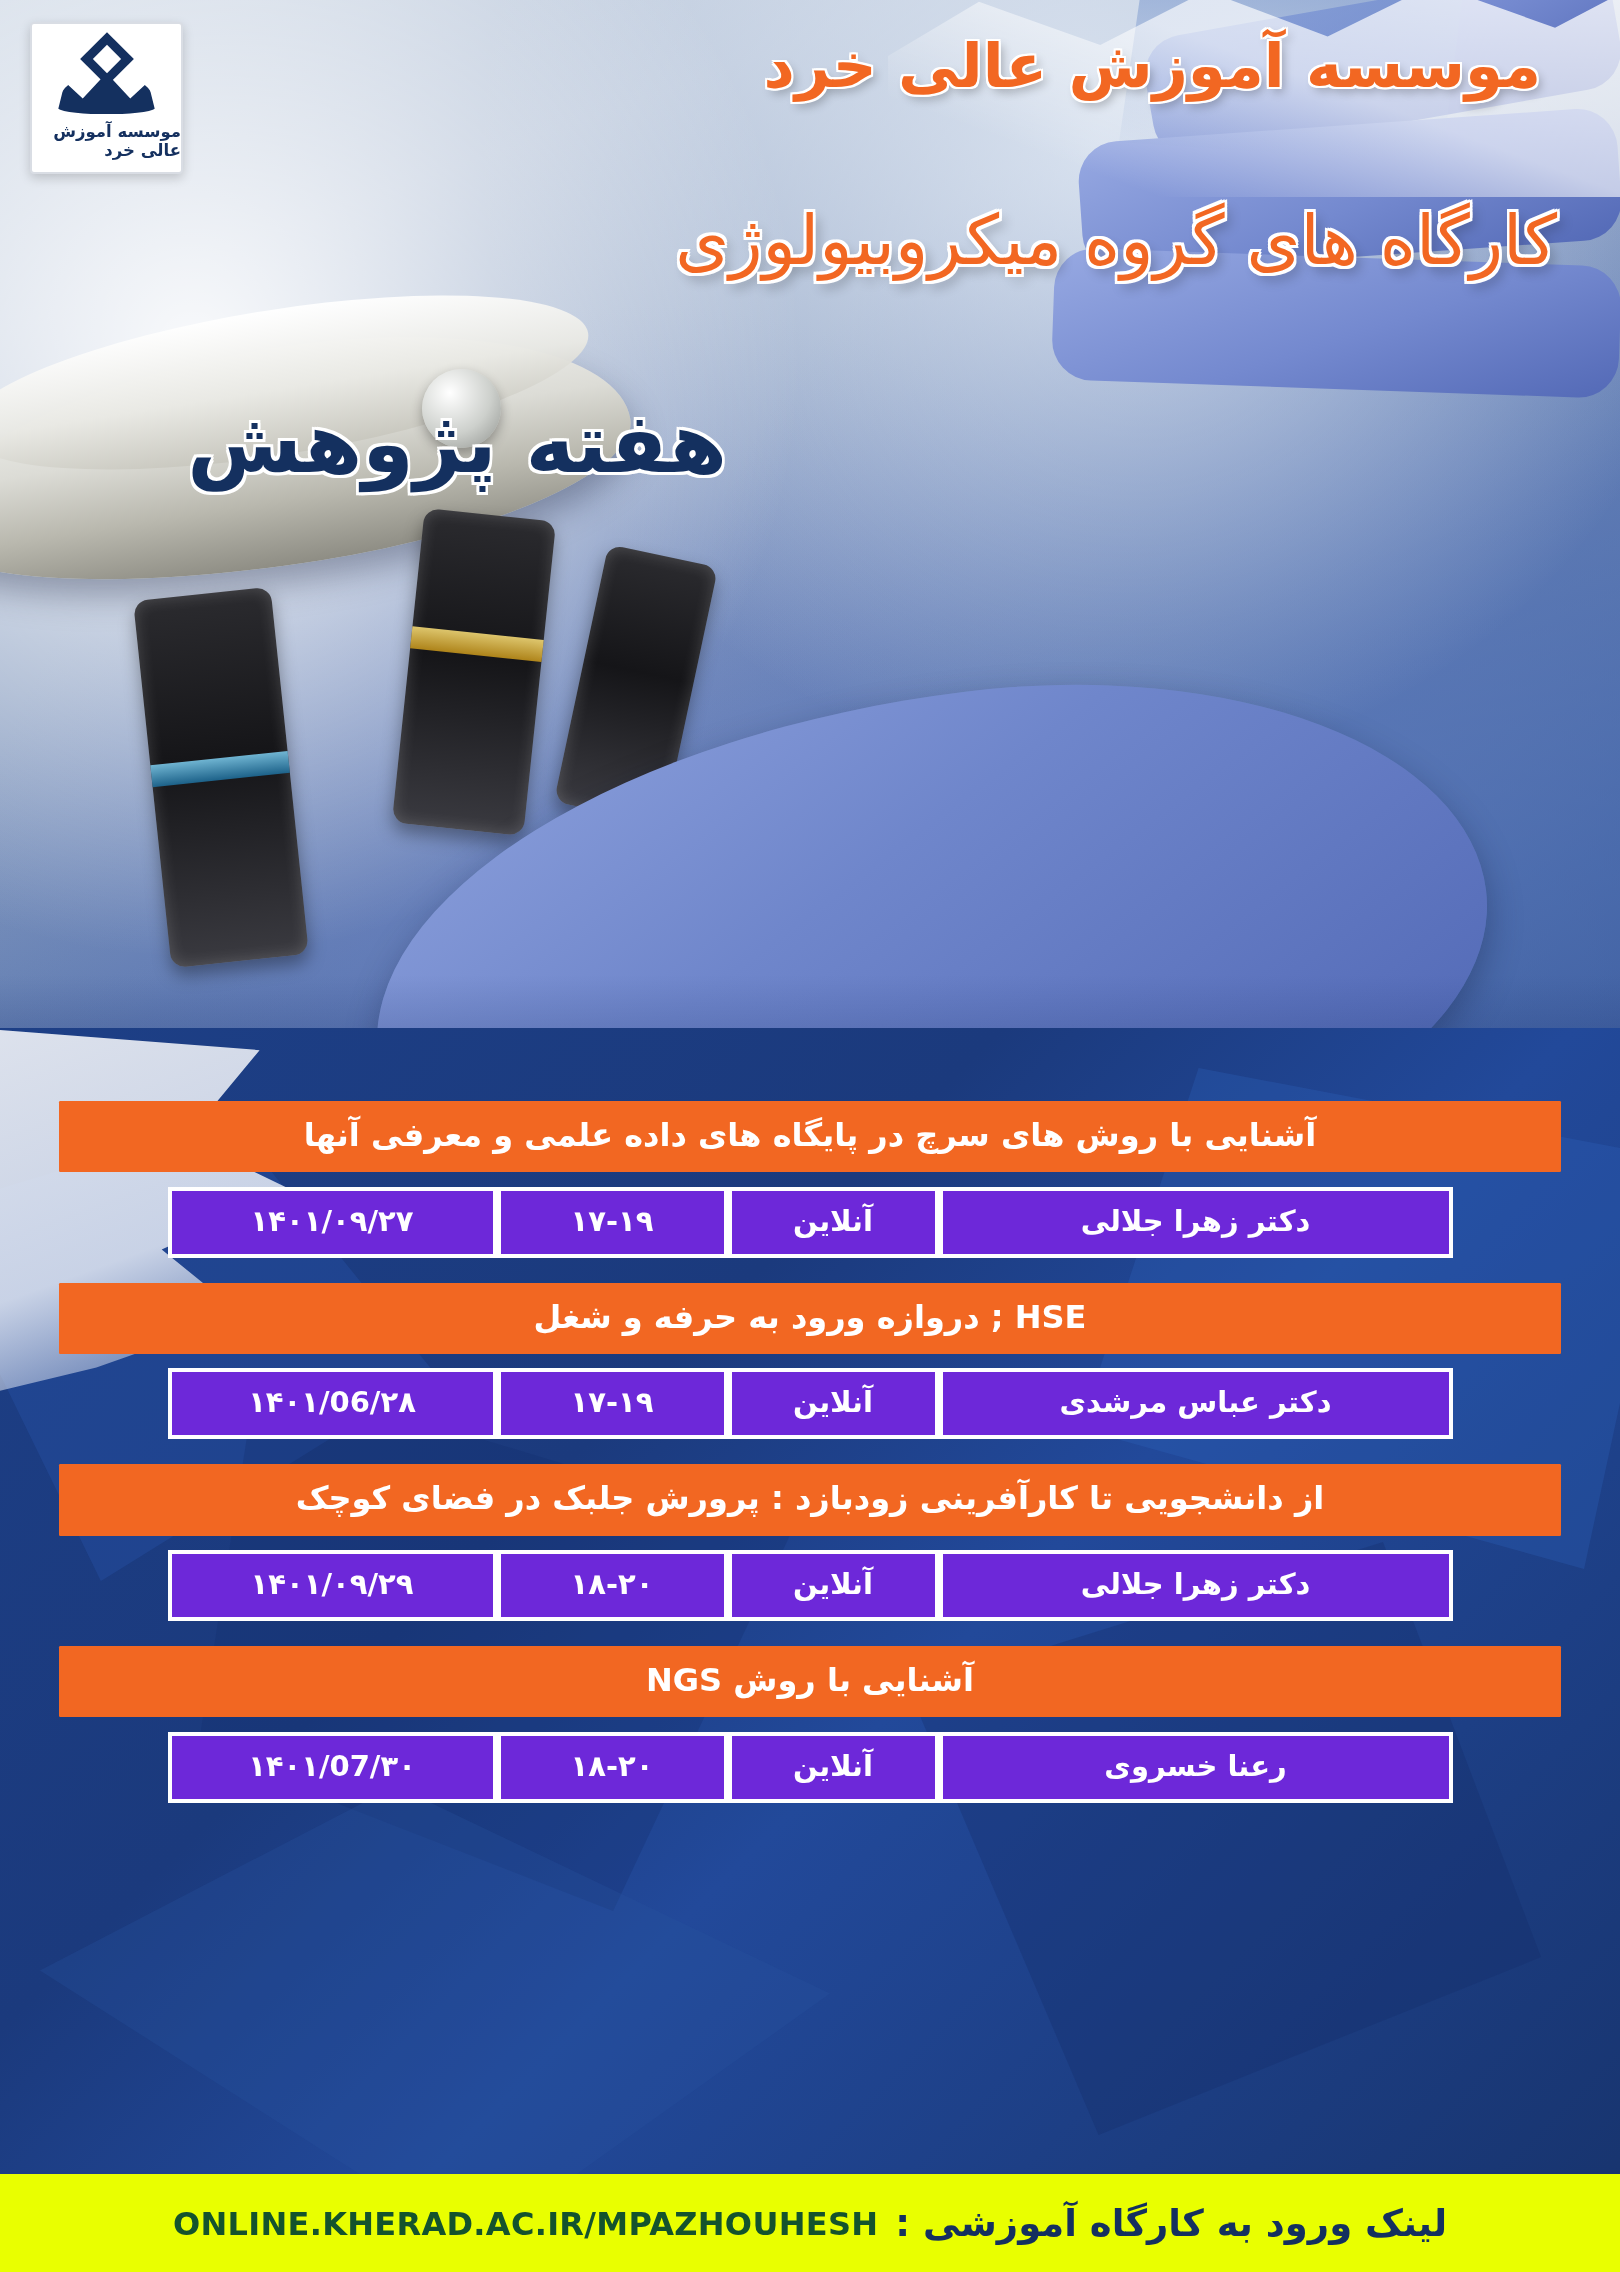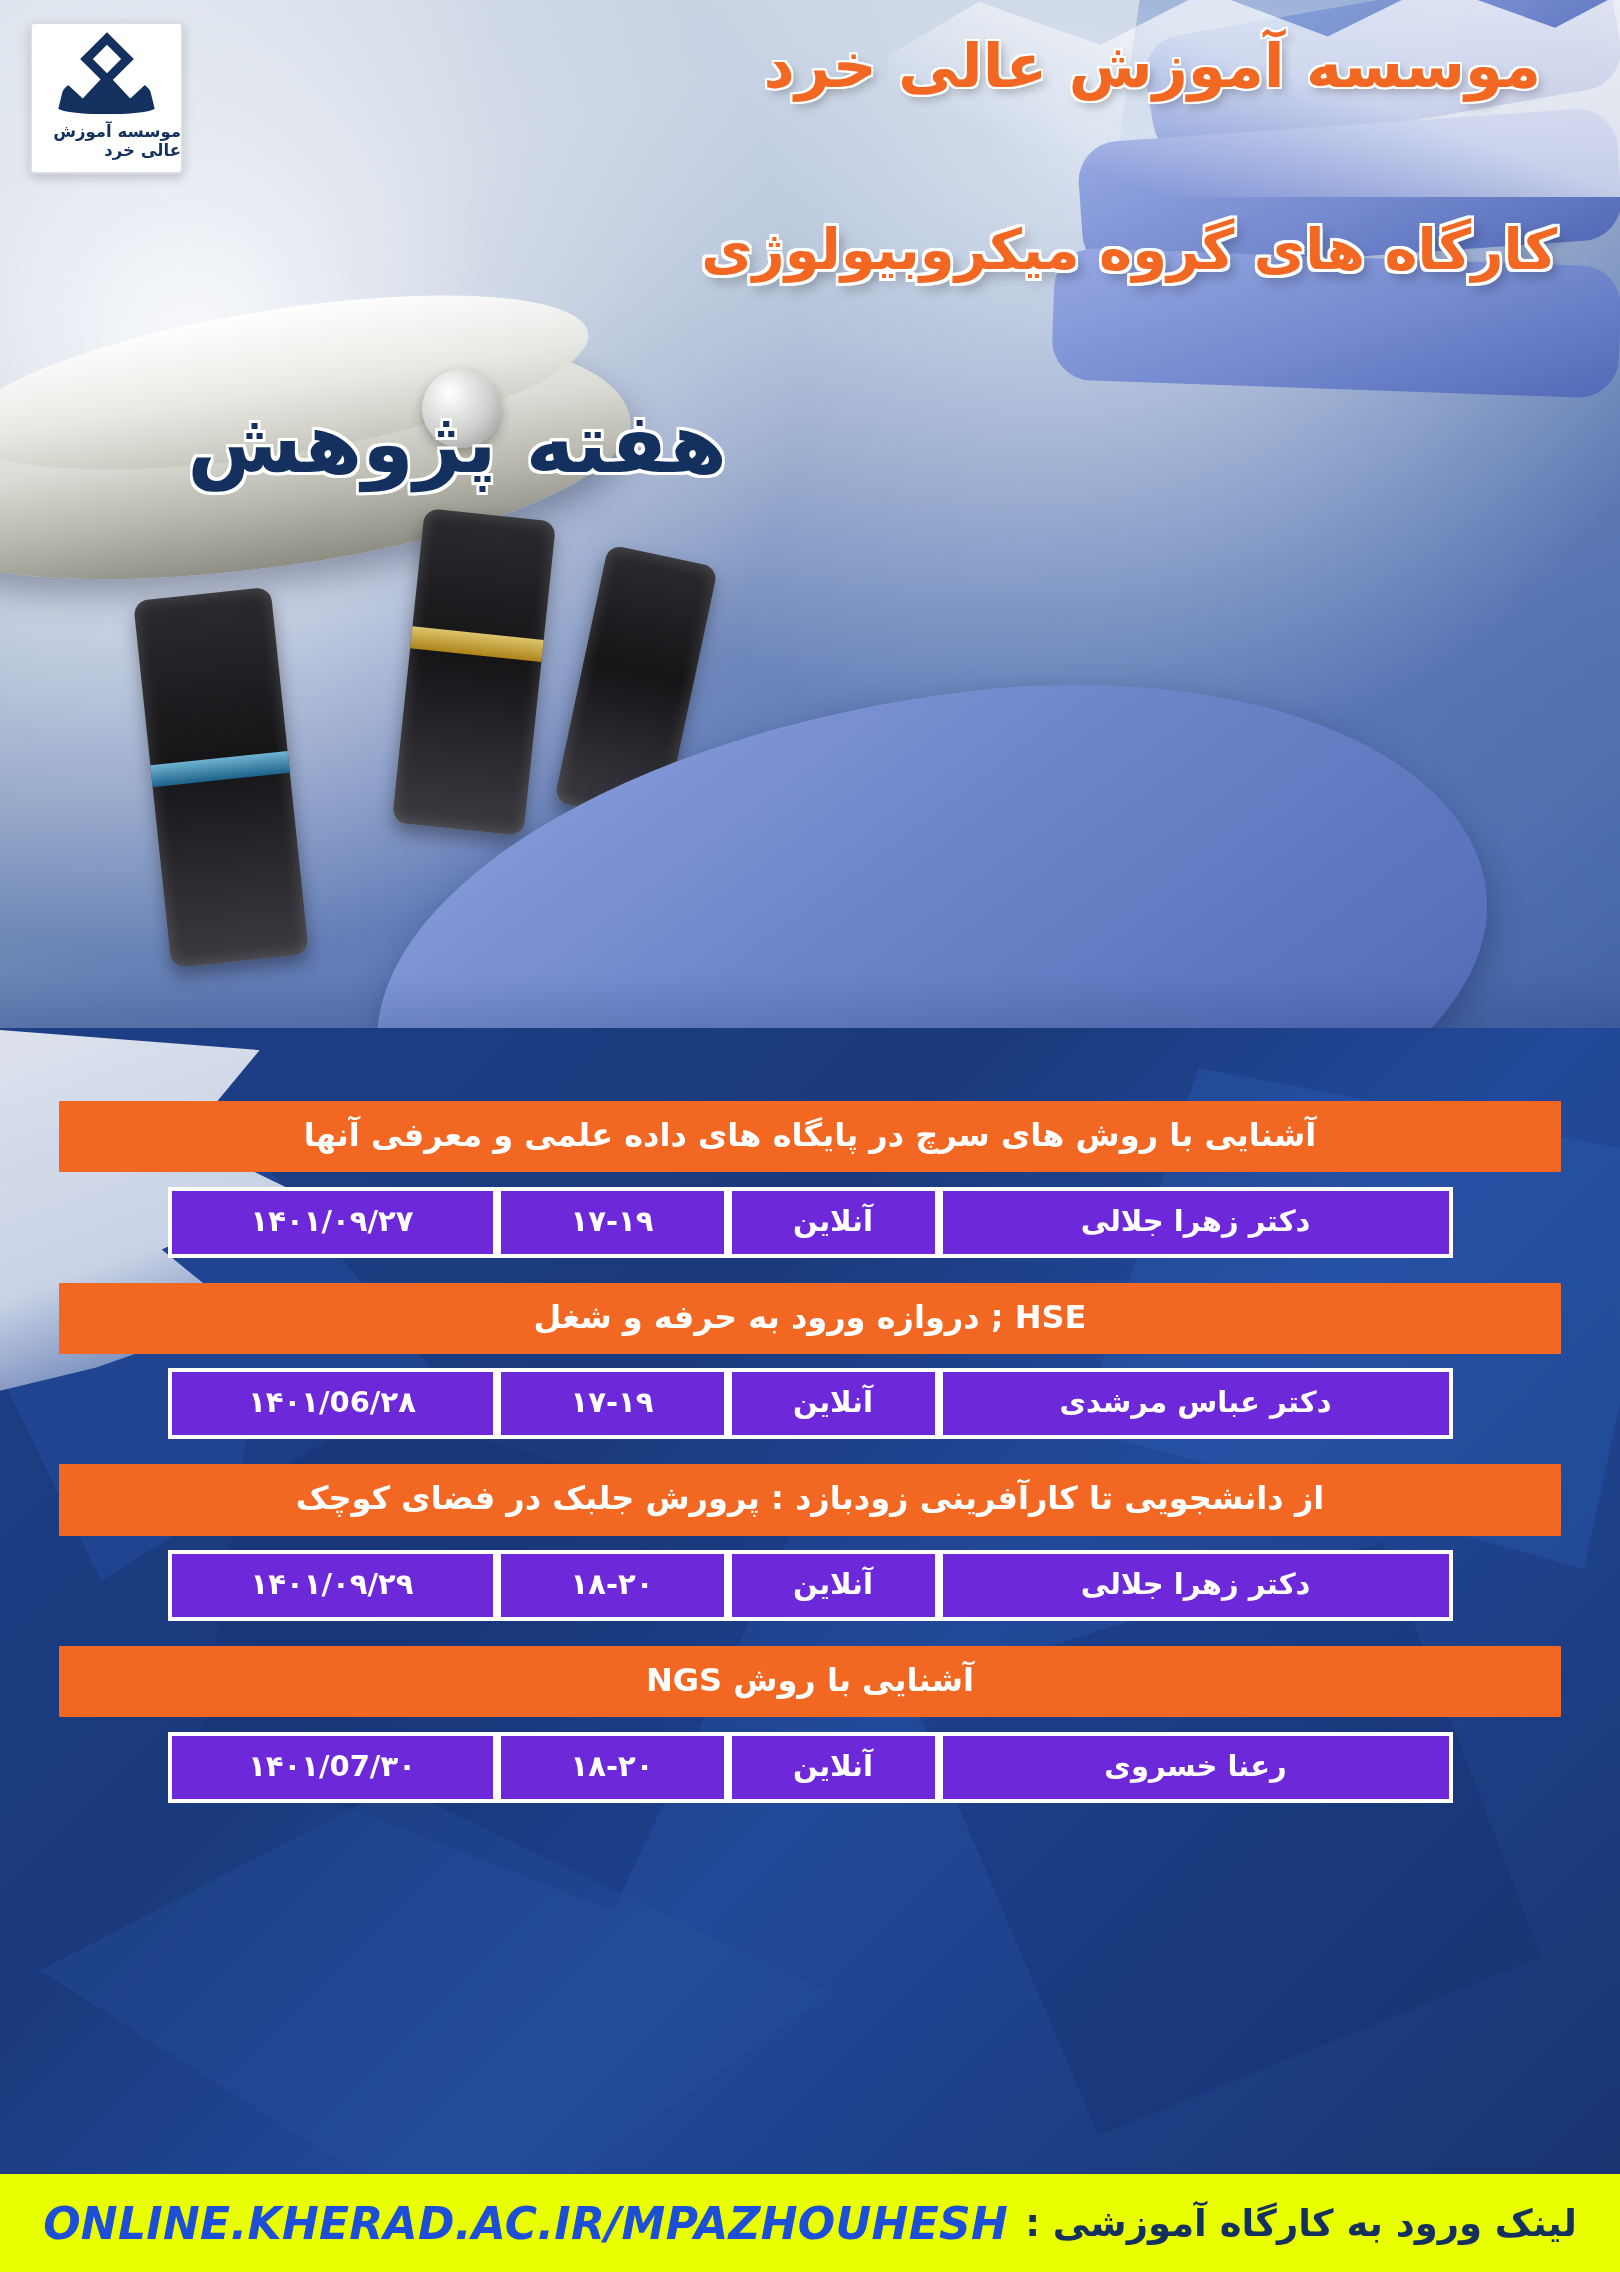--- a/index.html
+++ b/index.html
@@ -162,22 +162,22 @@
 
   .title-main {
     position:absolute; right:79px; top:30px;
     font-size:61px; font-weight:bold; color:#f26722;
     text-shadow: -2px 0 0 #fff, 2px 0 0 #fff, 0 -2px 0 #fff, 0 2px 0 #fff,
                  -2px -2px 0 #fff, 2px -2px 0 #fff, -2px 2px 0 #fff, 2px 2px 0 #fff,
                  4px 5.3px 9.2px rgba(0,0,0,.25);
     direction: rtl; white-space: nowrap;
   }
   .title-sub {
-    position:absolute; right:63px; top:217px;
-    font-size:56px; font-weight:bold; color:#f26722;
+    position:absolute; right:63px; top:200px;
+    font-size:69px; font-weight:normal; color:#f26722;
     text-shadow: -2.6px 0 0 #fff, 2.6px 0 0 #fff, 0 -2.6px 0 #fff, 0 2.6px 0 #fff,
                  -2.6px -2.6px 0 #fff, 2.6px -2.6px 0 #fff, -2.6px 2.6px 0 #fff, 2.6px 2.6px 0 #fff,
                  5.3px 6.6px 12px rgba(0,0,0,.28);
     direction: rtl; white-space: nowrap;
   }
   .title-week {
     position:absolute; right:893px; top:395px;
     font-size:83px; font-weight:bold; color:#14305f;
     text-shadow: -2.6px 0 0 #fff, 2.6px 0 0 #fff, 0 -2.6px 0 #fff, 0 2.6px 0 #fff,
                  -2.6px -2.6px 0 #fff, 2.6px -2.6px 0 #fff, -2.6px 2.6px 0 #fff, 2.6px 2.6px 0 #fff;
@@ -231,21 +231,21 @@
     position:absolute; left:0; bottom:0; width:1620px; height:99px;
     background:#e9ff00;
     display:flex; align-items:center; justify-content:center;
     direction:rtl;
     gap:17px;
   }
   .footer-label {
     font-size:37px; font-weight:bold; color:#14305f; direction:rtl;
   }
   .footer-link {
-    font-size:44px; font-weight:bold; color:#1d4ed8; direction:ltr; letter-spacing:0.3px;font-style:italic;
+    font-size:32px; font-weight:bold; color:#14532d; direction:ltr; letter-spacing:0.3px;
   }
 </style>
 </head>
 <body>
 
 <div class="poster">
 
   <div class="photo-zone">
     <div class="photo-blur"></div>
     <div class="scope-plate"></div>

